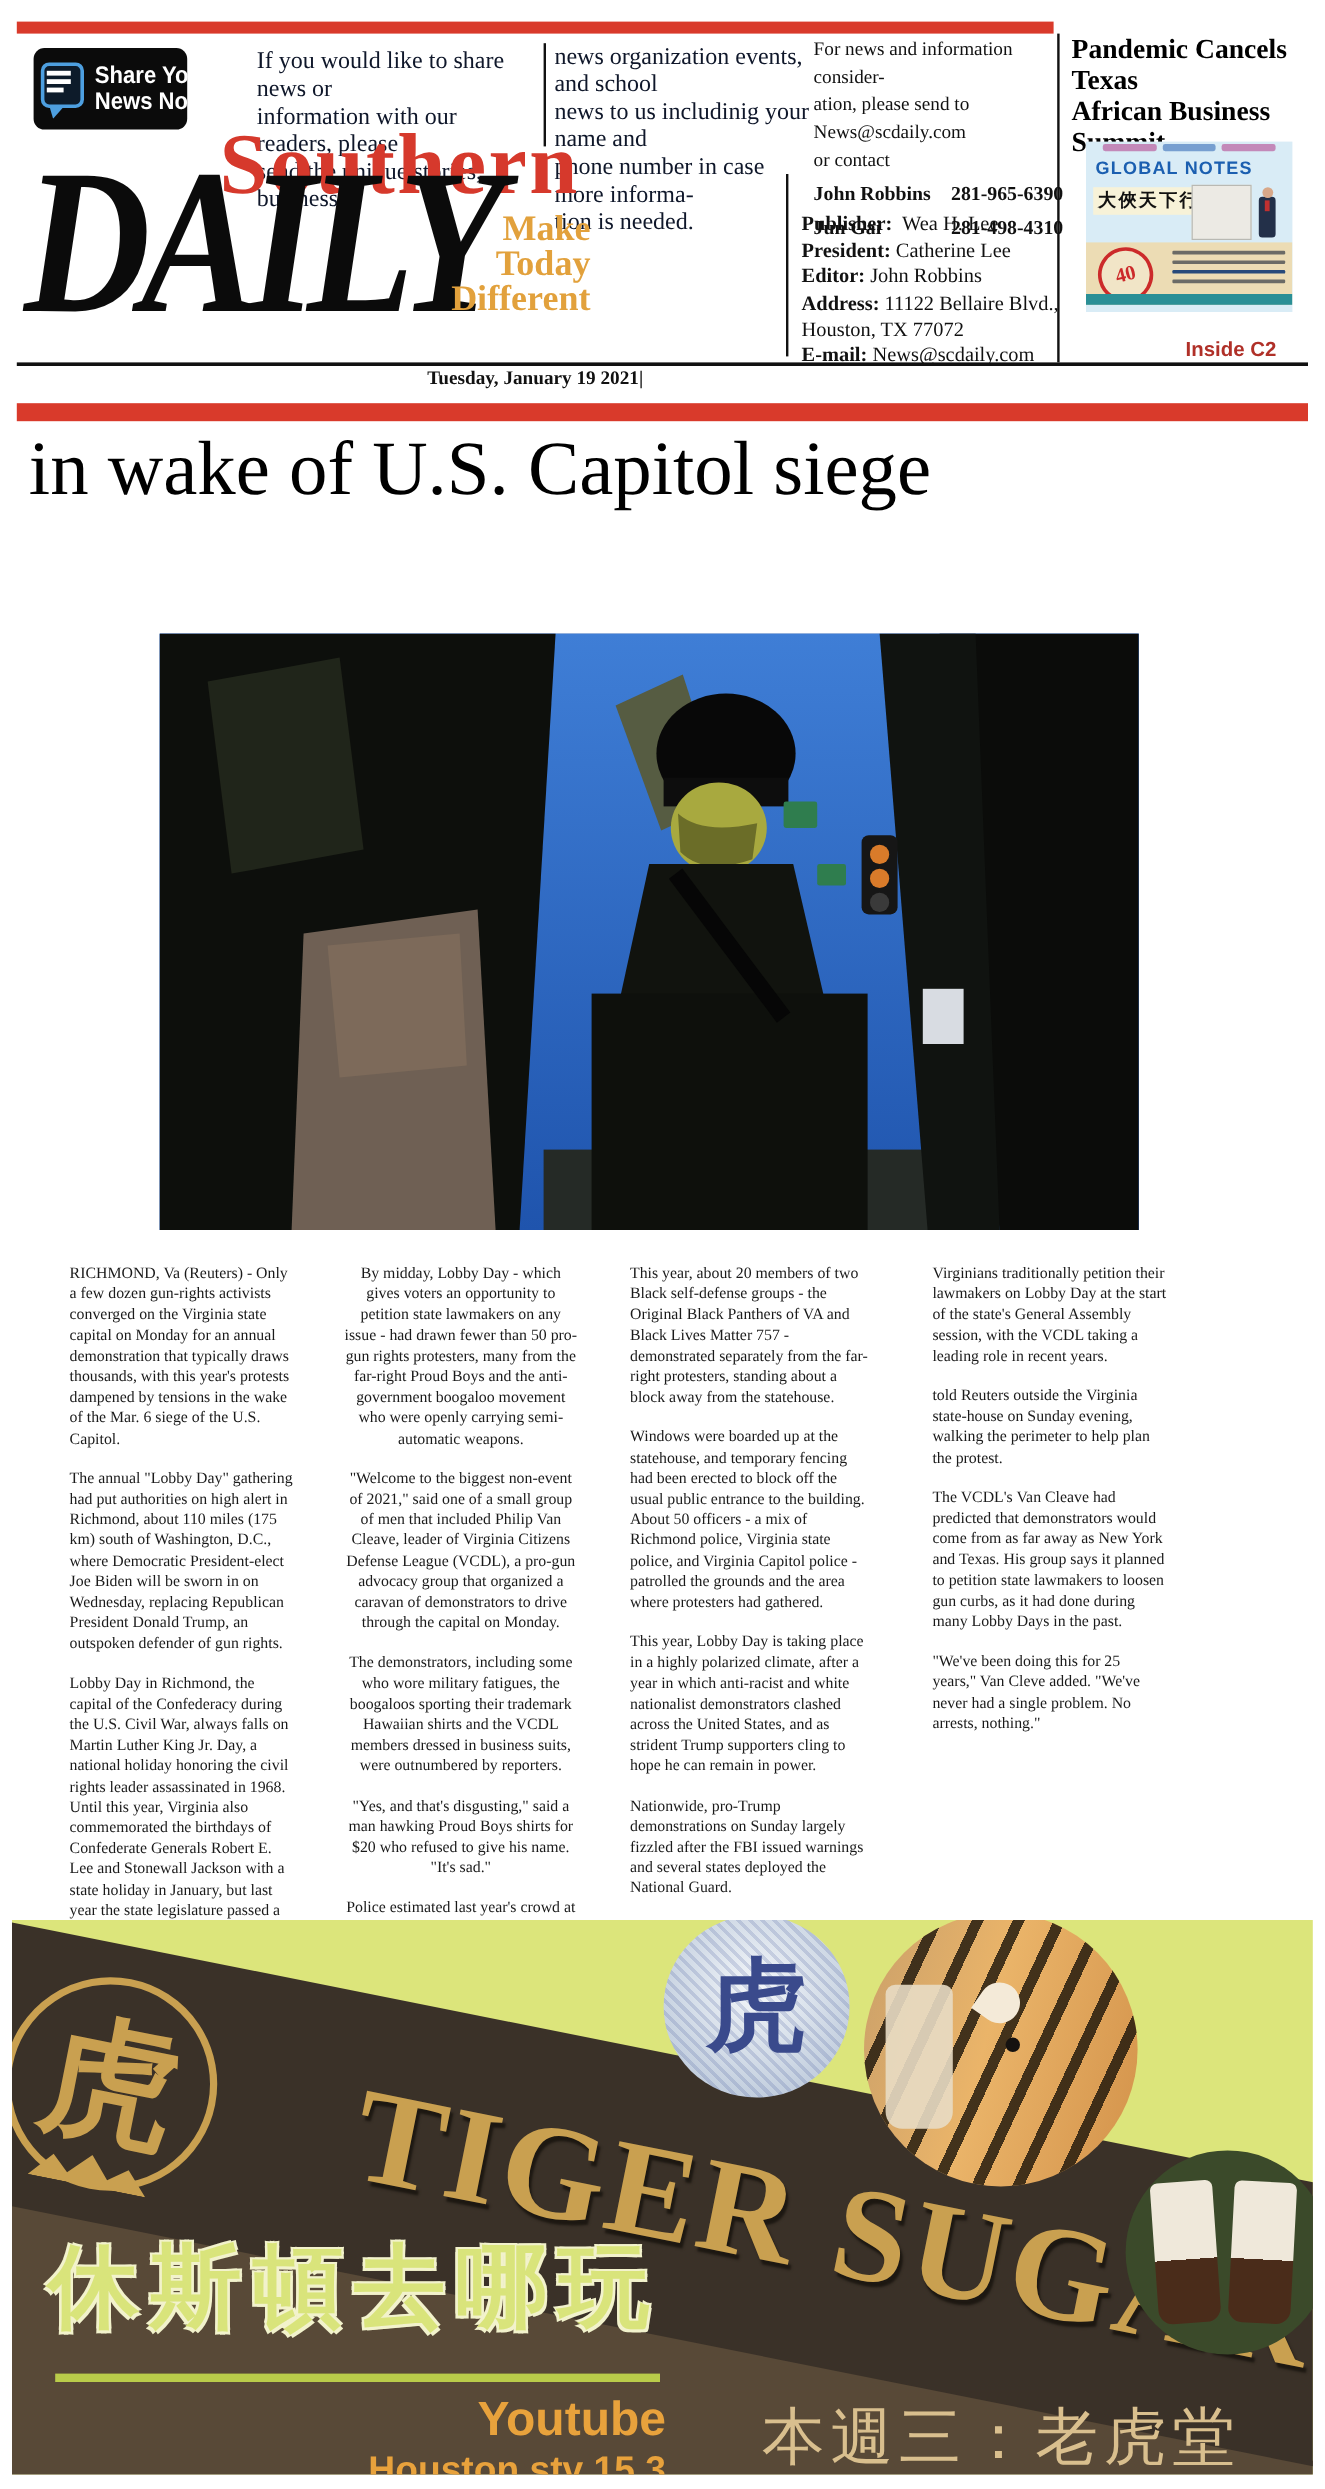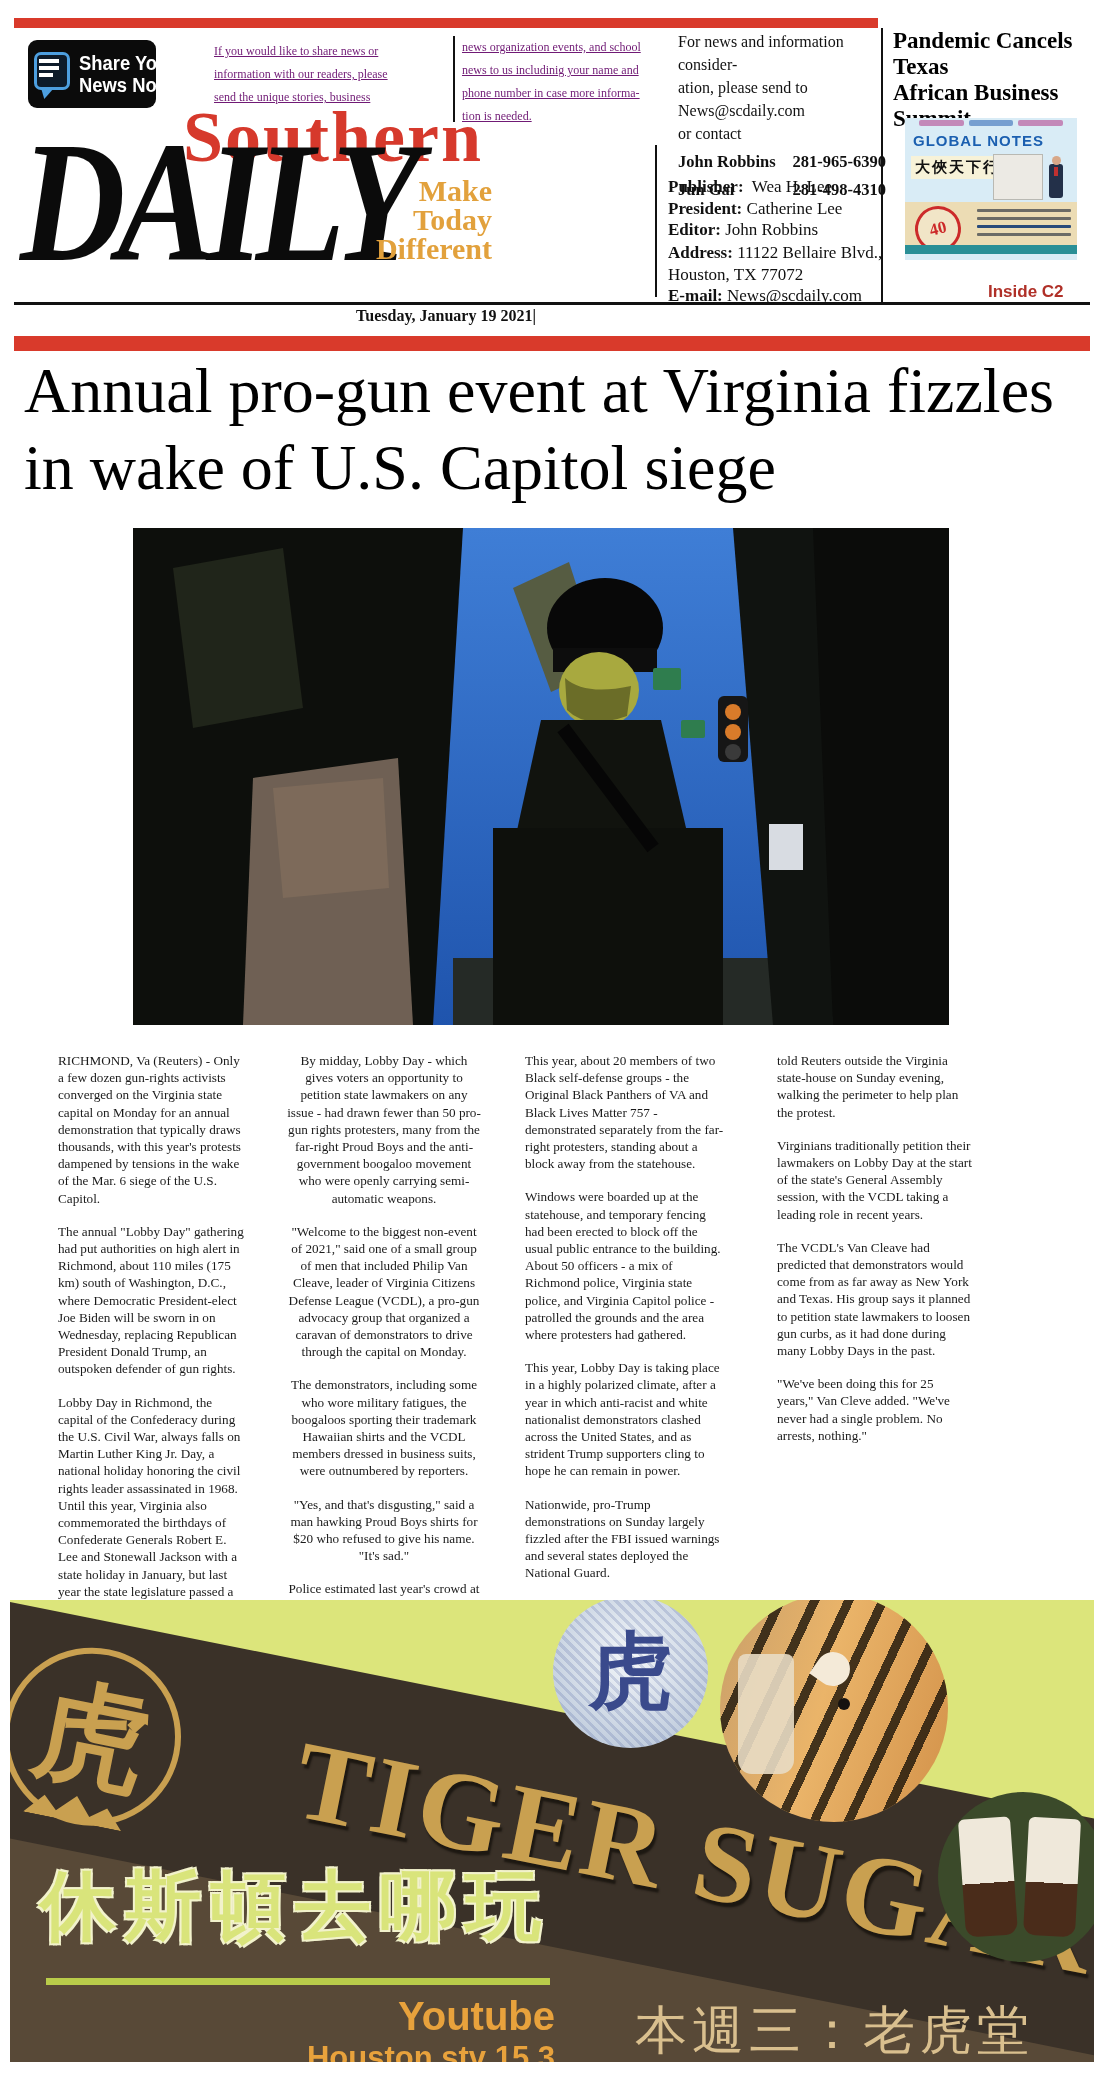--- a/index.html
+++ b/index.html
@@ -11,21 +11,21 @@
   .share-btn{position:absolute;left:28px;top:40px;width:128px;height:68px;background:#0b0b0b;
              border-radius:9px;display:flex;align-items:center;padding:4px 6px;box-sizing:border-box;}
   .bubble{width:38px;height:48px;position:relative;margin-right:7px;flex:none;}
   .bubble .box{position:absolute;left:0;top:2px;right:2px;height:32px;background:#0d1b2a;
                border:3px solid #4d9fe0;border-radius:7px;}
   .bubble .ln{position:absolute;left:5px;height:4px;background:#fff;width:20px;}
   .bubble .tail{position:absolute;left:7px;top:38px;width:13px;height:11px;background:#4d9fe0;
                 clip-path:polygon(0 0,100% 0,25% 100%);}
   .share-txt{color:#fff;font-family:"Liberation Sans",sans-serif;font-weight:bold;
              font-size:20px;line-height:22px;transform:scaleX(.92);transform-origin:left;white-space:nowrap;}
-  .intro{position:absolute;font-size:12px;line-height:23px;color:#701a75;text-decoration:underline;}
+  .intro{position:absolute;font-size:20px;line-height:23px;color:#0f172a;}
   .intro1{left:214px;top:40px;width:225px;}
   .intro2{left:462px;top:36px;width:215px;}
   .vline{position:absolute;width:2px;background:#111;}
   .contact{position:absolute;left:678px;top:30px;width:208px;font-size:16px;line-height:23px;}
   .contact-row{display:flex;justify-content:space-between;font-weight:bold;font-size:16.5px;margin-top:5px;}
   .side-headline{position:absolute;left:893px;top:28px;width:206px;font-weight:bold;
                  font-size:23px;line-height:26px;color:#000;}
 
   
   .gn{position:absolute;left:905px;top:118px;width:172px;height:142px;background:#d9ecf6;overflow:hidden;}
@@ -221,21 +221,20 @@
     <div><b>Address:</b> <span>11122 Bellaire Blvd.,</span></div>
     <div>Houston, TX 77072</div>
     <div><b>E-mail:</b> <span>News@scdaily.com</span></div>
   </div>
 
   <div class="rule"></div>
   <div class="date">Tuesday, January 19  2021|</div>
   <div class="redbar2"></div>
 
   <div class="headline">
-    <div>Annual pro-gun event at Virginia fizzles</div>
     <div>in wake of U.S. Capitol siege</div>
   </div>
 
   <div class="photo">
     <svg width="816" height="497" viewBox="0 0 816 497">
       <defs>
         <linearGradient id="sky" x1="0" y1="0" x2="0" y2="1">
           <stop offset="0" stop-color="#3f7ed6"></stop>
             <stop offset="1" stop-color="#1f54ad"></stop>
         </linearGradient>
@@ -280,22 +279,22 @@
     <p>Police estimated last year's crowd at about 22,000 people at an event that was tense but peaceful.</p>
   </div>
   <div class="col c3">
     <p>This year, about 20 members of two Black self-defense groups - the Original Black Panthers of VA and Black Lives Matter 757 - demonstrated separately from the far-right protesters, standing about a block away from the statehouse.</p>
     <p>Windows were boarded up at the statehouse, and temporary fencing had been erected to block off the usual public entrance to the building. About 50 officers - a mix of Richmond police, Virginia state police, and Virginia Capitol police - patrolled the grounds and the area where protesters had gathered.</p>
     <p>This year, Lobby Day is taking place in a highly polarized climate, after a year in which anti-racist and white nationalist demonstrators clashed across the United States, and as strident Trump supporters cling to hope he can remain in power.</p>
     <p>Nationwide, pro-Trump demonstrations on Sunday largely fizzled after the FBI issued warnings and several states deployed the National Guard.</p>
     <p>"We're showing up to remind them that we're still here," a gun rights activist who identified himself only as Trevor,</p>
   </div>
   <div class="col c4">
+    <p>Virginians traditionally petition their lawmakers on Lobby Day at the start of the state's General Assembly session, with the VCDL taking a leading role in recent years.</p>
     <p>told Reuters outside the Virginia state-house on Sunday evening, walking the perimeter to help plan the protest.</p>
-    <p>Virginians traditionally petition their lawmakers on Lobby Day at the start of the state's General Assembly session, with the VCDL taking a leading role in recent years.</p>
     <p>The VCDL's Van Cleave had predicted that demonstrators would come from as far away as New York and Texas. His group says it planned to petition state lawmakers to loosen gun curbs, as it had done during many Lobby Days in the past.</p>
     <p>"We've been doing this for 25 years," Van Cleve added. "We've never had a single problem. No arrests, nothing."</p>
   </div>
 
   <div class="ad">
     <div class="ad-lower"></div>
     <div class="ad-band">
       <span class="ad-logo">
         <span class="ch">虎</span>
         <span class="mt"></span>

